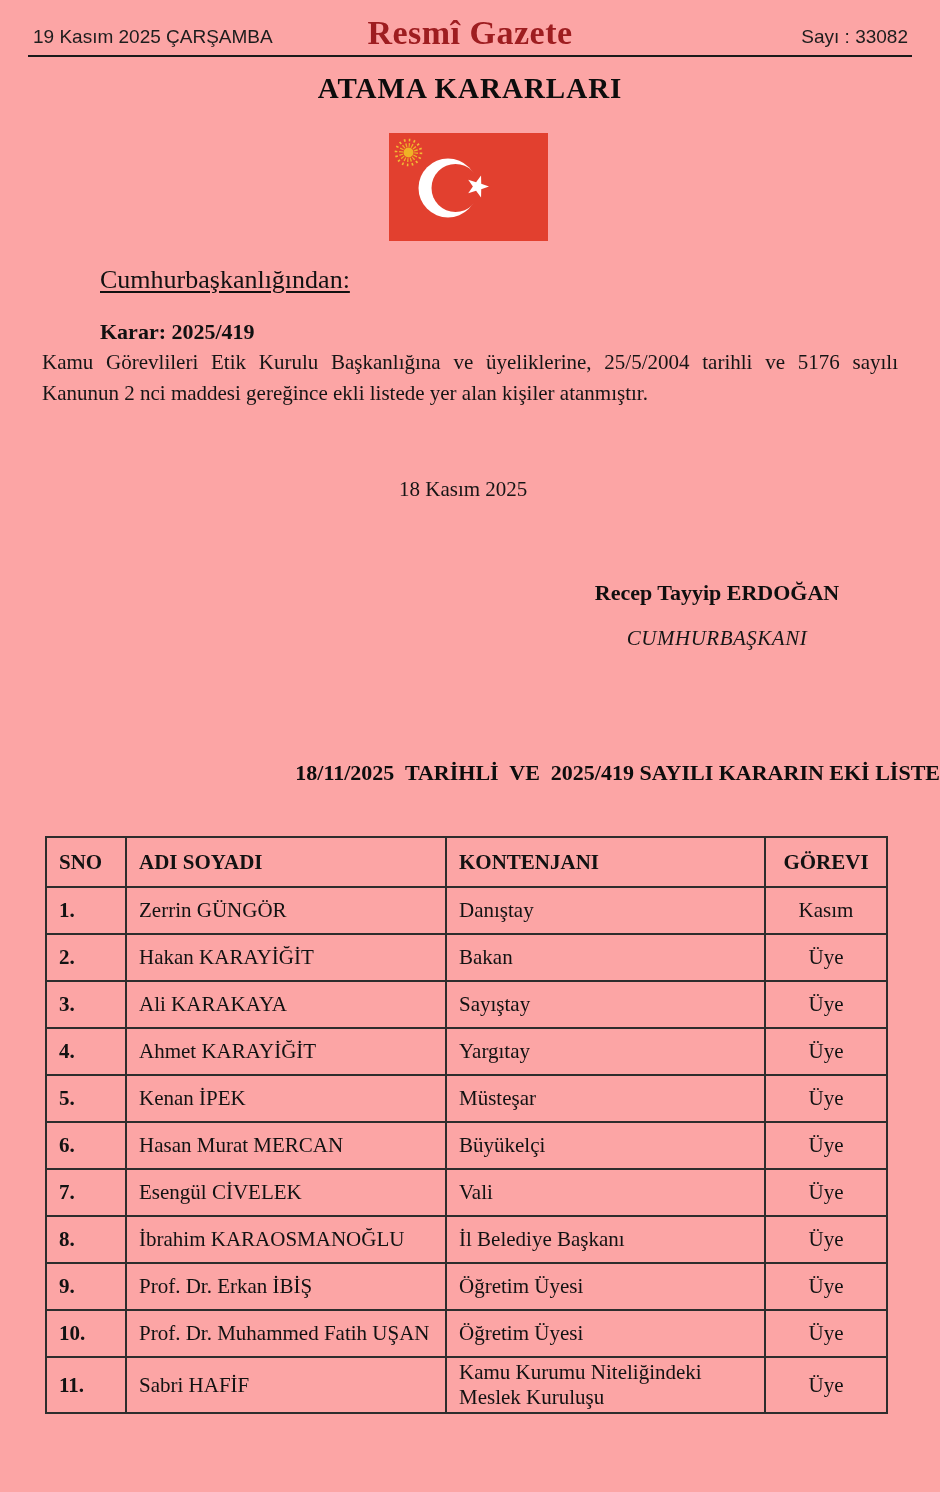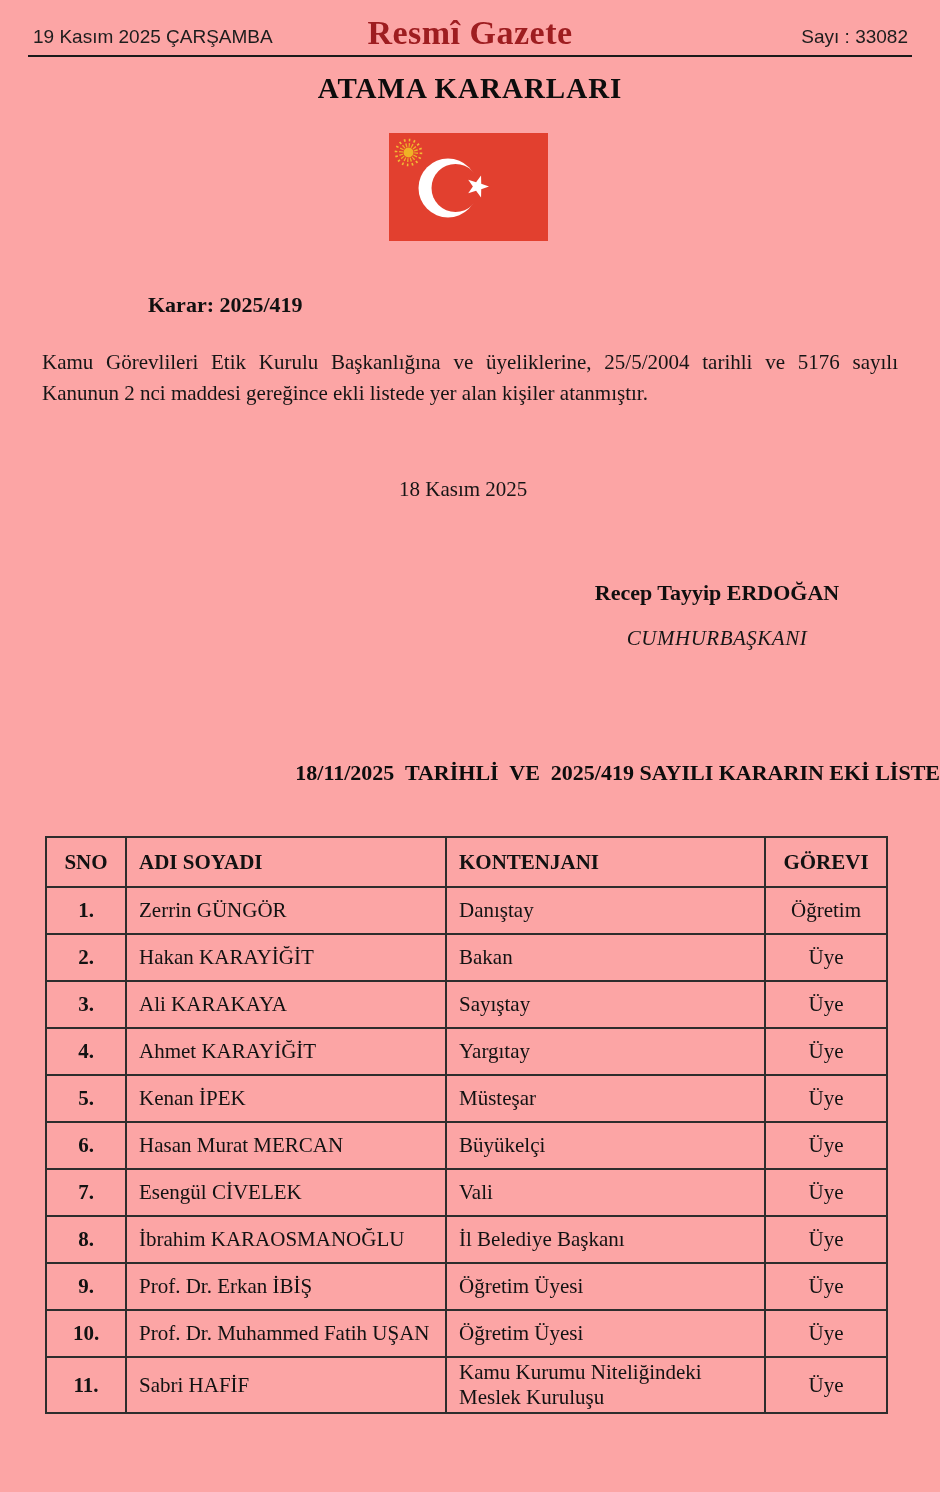--- a/index.html
+++ b/index.html
@@ -13,40 +13,40 @@
   .top-issue{position:absolute;right:32px;top:26px;font-family:"Liberation Sans",sans-serif;
              font-size:19px;color:#1d1d1d;white-space:nowrap;margin-left:33px;}
   .head-rule{position:absolute;left:28px;width:884px;top:55px;height:2px;background:#1a1a1a;}
   .atama-title{position:absolute;left:0;right:0;top:72px;text-align:center;
                font-weight:bold;font-size:29px;letter-spacing:1px;color:#0d0d0d;}
   
   .flag-wrap{position:absolute;left:389px;top:133px;width:159px;height:108px;}
   
   .authority{position:absolute;left:100px;top:265px;font-size:26px;color:#111;
              text-decoration:underline;text-decoration-thickness:2px;text-underline-offset:3px;}
-  .karar-no{position:absolute;left:100px;top:292px;font-size:22px;font-weight:bold;color:#111;margin-left:48px;}
+  .karar-no{position:absolute;left:100px;top:319px;font-size:22px;font-weight:bold;color:#111;}
   .body-para{position:absolute;left:42px;top:347px;width:856px;font-size:21px;
              line-height:31px;color:#151515;}
   .body-line1{text-align:justify;text-align-last:justify;}
   .body-line2{text-align:left;}
   .decision-date{position:absolute;left:399px;top:477px;font-size:21px;color:#151515;}
   .sign-block{position:absolute;left:515px;top:580px;width:404px;text-align:center;}
   .sign-name{font-size:22px;font-weight:bold;color:#0f0f0f;}
   .sign-title{margin-top:20px;font-size:21px;letter-spacing:.5px;color:#161616;font-style:italic;}
   .list-title{position:absolute;left:0;right:0;top:760px;text-align:right;
               font-weight:bold;font-size:22px;color:#0d0d0d;white-space:pre;}
   
   table.appointments{position:absolute;left:45px;top:836px;border-collapse:collapse;
                      table-layout:fixed;width:841px;font-size:21px;color:#121212;}
   table.appointments th,table.appointments td{border:2px solid #2d2d2d;vertical-align:middle;
                      padding:2px 12px;line-height:25px;overflow:hidden;}
   table.appointments thead tr{height:50px;}
   table.appointments tbody tr{height:47px;}
   th{font-weight:bold;font-size:21px;}
-  .h-sno,.c-sno{text-align:center;padding:2px 2px;}
+  .h-sno,.c-sno{text-align:left;padding:2px 2px;}
   .c-sno{font-weight:bold;}
   .h-name,.c-name,.h-kont,.c-kont{text-align:left;}
   .h-gorev,.c-gorev{text-align:center;padding:2px 4px;}
 </style>
 </head>
 <body>
 
 <div class="page">
 
   <div class="top-date">19 Kasım 2025 ÇARŞAMBA</div>
@@ -64,20 +64,21 @@
       <circle cx="19.5" cy="19.5" r="7.5" fill="none" stroke="#EFB225" stroke-width="4" stroke-dasharray="1.2 1.74"></circle>
       <circle cx="19.5" cy="19.5" r="12.5" fill="none" stroke="#F2BB35" stroke-width="2.6" stroke-dasharray="1.6 3.3"></circle>
 
       <circle cx="59" cy="55" r="29.5" fill="#FFFFFF"></circle>
       <circle cx="66.5" cy="55" r="24" fill="#E2402F"></circle>
 
       <polygon fill="#FFFFFF" points="100,53.5 92.22,50.8 92.05,42.56 87.08,49.13 79.2,46.74 83.9,53.5 79.2,60.26 87.08,57.87 92.05,64.44 92.22,56.2"></polygon>
     </svg>
   </div>
 
+  <div class="authority">Cumhurbaşkanlığından:</div>
   <div class="karar-no">Karar: 2025/419</div>
 
   <div class="body-para">
     <div class="body-line1">Kamu Görevlileri Etik Kurulu Başkanlığına ve üyeliklerine, 25/5/2004 tarihli ve 5176 sayılı</div>
     <div class="body-line2">Kanunun 2 nci maddesi gereğince ekli listede yer alan kişiler atanmıştır.</div>
   </div>
 
   <div class="decision-date">18 Kasım 2025</div>
 
   <div class="sign-block">
@@ -100,21 +101,21 @@
         <th class="h-name">ADI SOYADI</th>
         <th class="h-kont">KONTENJANI</th>
         <th class="h-gorev">GÖREVI</th>
       </tr>
     </thead>
     <tbody>
         <tr>
     <td class="c-sno">1.</td>
     <td class="c-name">Zerrin GÜNGÖR</td>
     <td class="c-kont">Danıştay</td>
-    <td class="c-gorev">Öğretim</td>
+    <td class="c-gorev">Kasım</td>
   </tr>
         <tr>
     <td class="c-sno">2.</td>
     <td class="c-name">Hakan KARAYİĞİT</td>
     <td class="c-kont">Bakan</td>
     <td class="c-gorev">Üye</td>
   </tr>
         <tr>
     <td class="c-sno">3.</td>
     <td class="c-name">Ali KARAKAYA</td>

